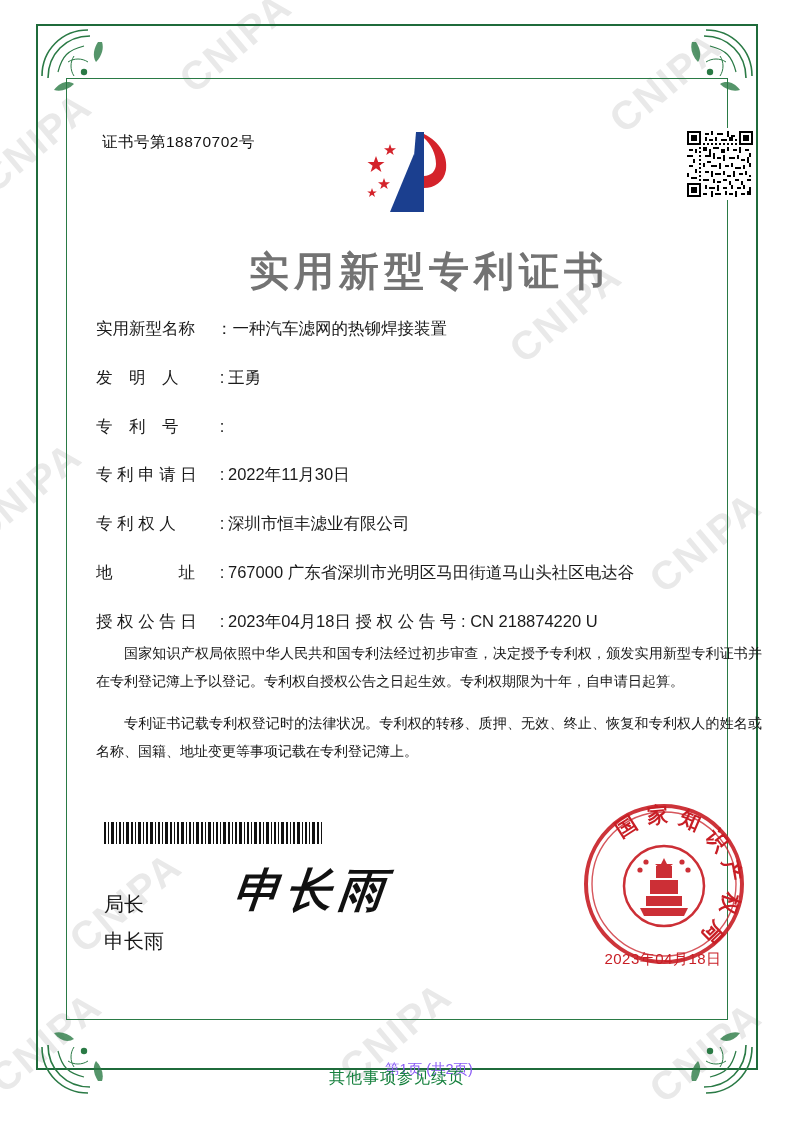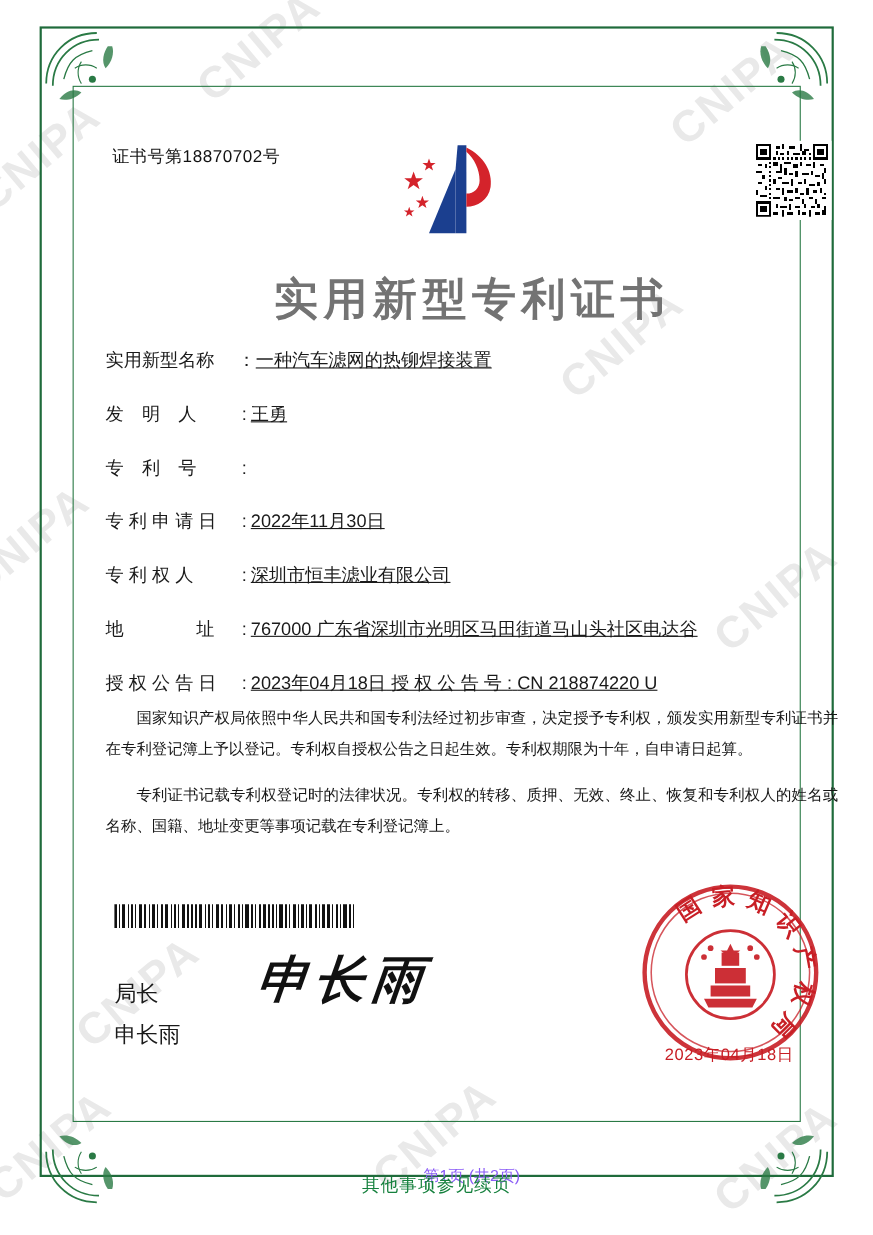--- a/index.html
+++ b/index.html
@@ -139,21 +139,21 @@
     line-height: 1.5;
     font-family: "Liberation Sans", sans-serif;
   }
   .row .lbl {
     flex: 0 0 120px;
     display: flex;
     justify-content: space-between;
     white-space: nowrap;
   }
   .row .sep { flex: 0 0 12px; text-align: center; }
-  .row .val { flex: 1 1 auto; text-decoration: underline; }
+  .row .val { flex: 1 1 auto; }
   .row .val .l2 { display: block; margin-top: 6px; }
 
   
   .paras {
     position: absolute;
     left: 30px;
     right: 30px;
     top: 562px;
     font-size: 14px;
     line-height: 2.0;

